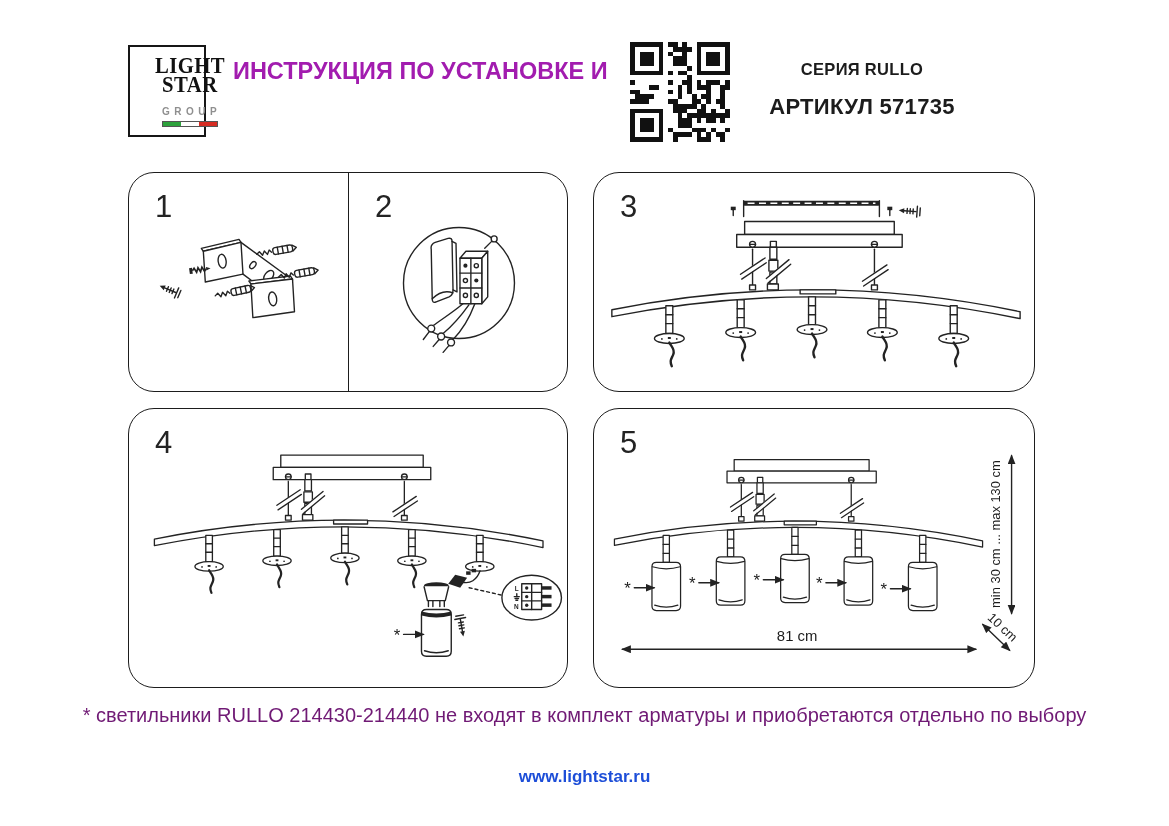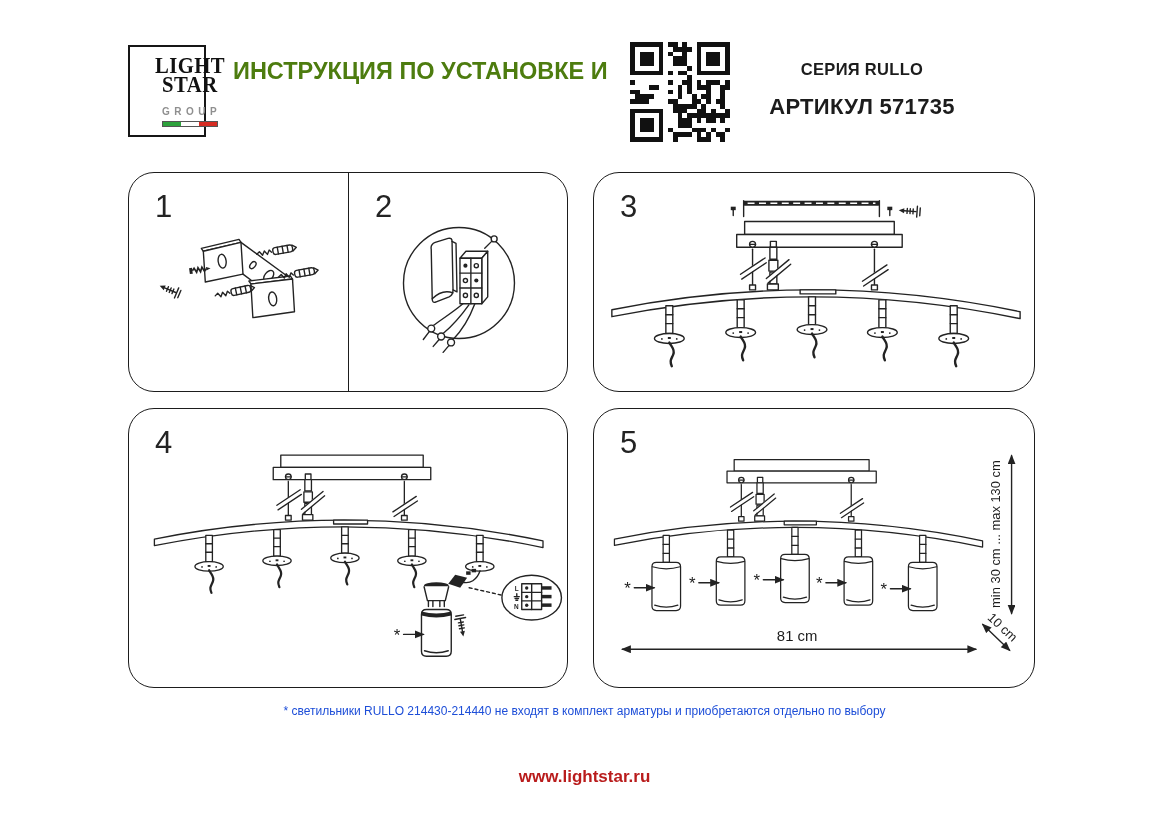--- a/index.html
+++ b/index.html
@@ -6,38 +6,38 @@
   .page{position:relative;width:1169px;height:826px;background:#ffffff;overflow:hidden;
         font-family:"Liberation Sans",sans-serif;color:#1c1c1c;margin:0 auto;}
   
   .logo{position:absolute;left:128px;top:45px;width:78px;height:92px;border:2px solid #161616;
         box-sizing:border-box;display:flex;flex-direction:column;align-items:center;justify-content:center;background:#fff;padding-left:45px;}
   .logo-word{font-family:"Liberation Serif",serif;font-weight:bold;font-size:23px;line-height:19px;
         letter-spacing:.5px;transform:scaleX(.9);color:#111;}
   .logo-group{font-size:10px;letter-spacing:4.5px;margin:12px 0 0 4px;color:#8f8f8f;font-weight:bold;}
   .logo-flag{display:flex;width:56px;height:6px;margin-top:4px;border:1px solid #555;box-sizing:border-box;}
   .logo-flag span{flex:1;}
-  .title{position:absolute;left:233px;top:57px;font-size:23.5px;font-weight:bold;line-height:29px;color:#4d7c0f;}
+  .title{position:absolute;left:233px;top:57px;font-size:23.5px;font-weight:bold;line-height:29px;color:#a21caf;}
   .qr{position:absolute;left:630px;top:42px;width:100px;height:100px;}
   .series-block{position:absolute;left:756px;top:60px;width:212px;text-align:center;}
   .series{font-size:16.5px;font-weight:bold;letter-spacing:.3px;}
   .article{font-size:22px;font-weight:bold;margin-top:15px;letter-spacing:.3px;}
   
   .panel{position:absolute;border:1.6px solid #1d1d1d;border-radius:26px;background:#fff;box-sizing:border-box;}
   .panel svg{position:absolute;left:0;top:0;width:100%;height:100%;}
   .divider{position:absolute;left:219px;top:0;width:1.4px;height:100%;background:#1d1d1d;}
   .num{position:absolute;font-size:31px;color:#232323;z-index:3;}
   
   .ln{stroke:#232323;stroke-width:1.4;fill:none;stroke-linecap:round;stroke-linejoin:round;}
   .lw{stroke:#232323;stroke-width:1.4;fill:#ffffff;stroke-linejoin:round;}
   .fk{fill:#232323;stroke:none;}
   .t{fill:#1c1c1c;stroke:none;font-family:"Liberation Sans",sans-serif;}
   
-  .footnote{position:absolute;left:0;top:704px;width:100%;text-align:center;font-size:12px;color:#1d4ed8;}
-  .website{position:absolute;left:0;top:767px;width:100%;text-align:center;font-size:17px;font-weight:bold;color:#b91c1c;}
+  .footnote{position:absolute;left:0;top:704px;width:100%;text-align:center;font-size:20px;color:#701a75;}
+  .website{position:absolute;left:0;top:767px;width:100%;text-align:center;font-size:17px;font-weight:bold;color:#1d4ed8;}
 </style>
 </head>
 <body>
 
 <div class="page">
 
   <svg width="0" height="0" style="position:absolute" aria-hidden="true">
     <defs>
       <marker id="ah" viewBox="0 0 8 8" refX="6.5" refY="3" markerWidth="7.5" markerHeight="7.5" orient="auto-start-reverse">
         <path d="M0,0 L7.5,3 L0,6 Z" fill="#232323"></path>

